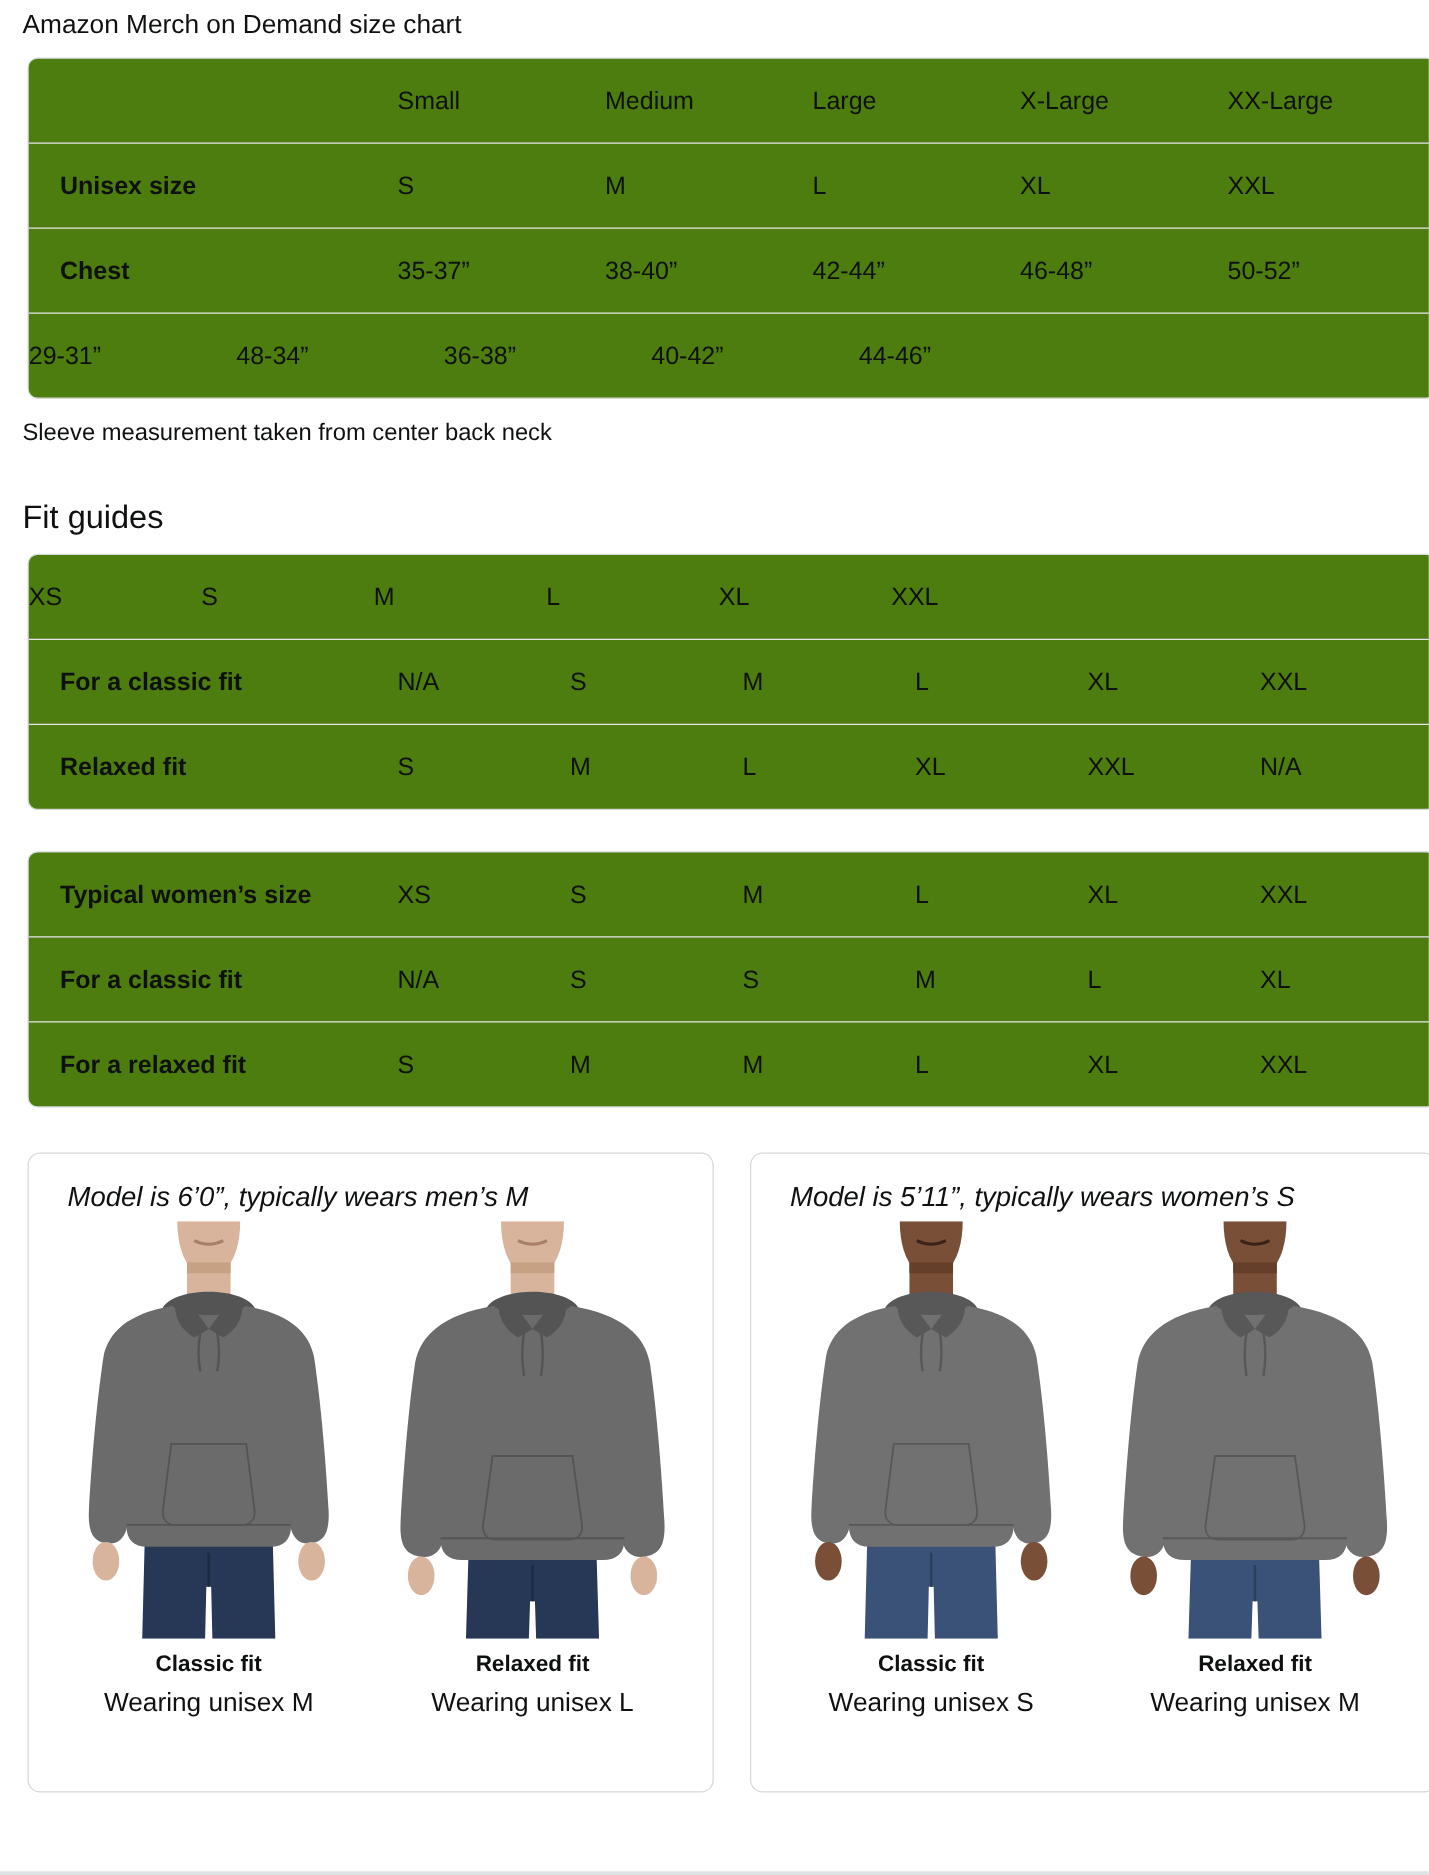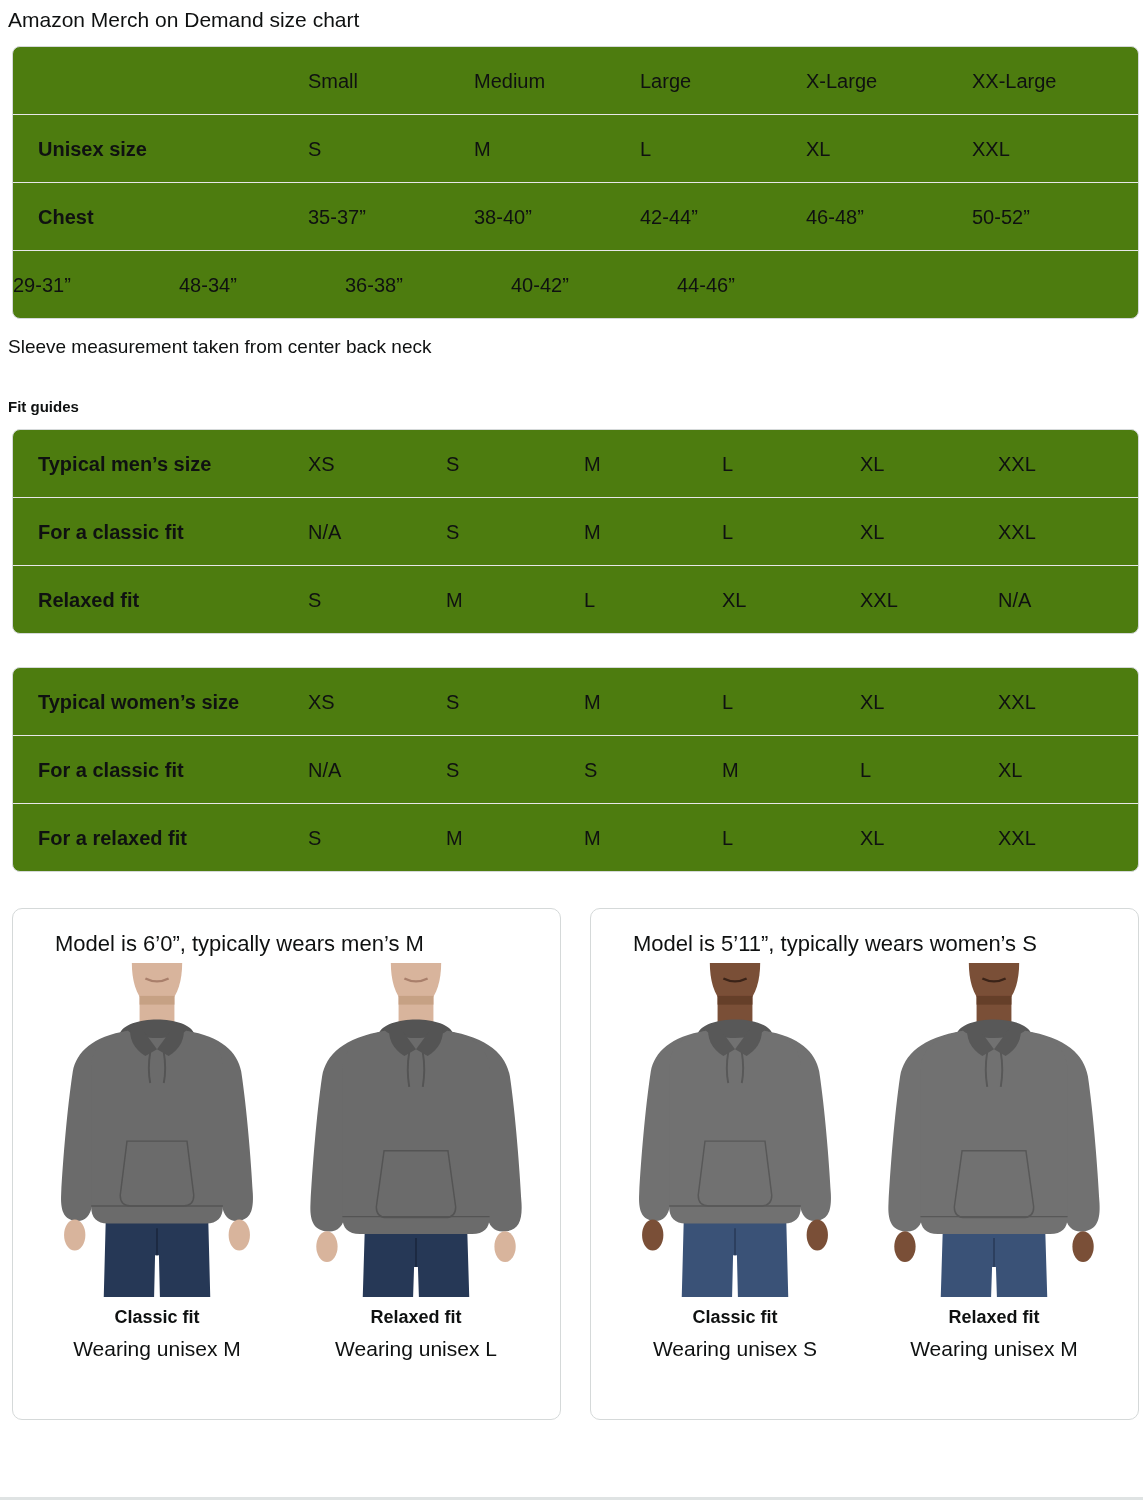--- a/index.html
+++ b/index.html
@@ -1,31 +1,31 @@
 <!DOCTYPE html>
 <html><head>
 <meta charset="utf-8">
 <style>
   html,body{margin:0;padding:0;background:#fff;}
   body{width:1143px;font-family:"Liberation Sans",sans-serif;color:#0f1111;-webkit-font-smoothing:antialiased;}
-  .page{position:relative;width:1143px;height:1500px;box-sizing:border-box;padding:6px 8px 0 8px;overflow:hidden;}
+  .page{position:relative;width:1143px;height:1500px;box-sizing:border-box;padding:6px 8px 0 18px;overflow:hidden;}
   h1.title{font-size:21px;font-weight:400;margin:2px 0 14px 0;color:#0f1111;}
   .table{border:1px solid #d5d9d9;border-radius:8px;background:#4d7c0f;margin-left:4px;width:1127px;box-sizing:border-box;overflow:hidden;}
   .trow{display:flex;align-items:center;min-height:67px;border-top:1px solid #e7e7e7;}
   .trow:first-child{border-top:0;}
   .cell{font-size:20px;line-height:1.3;box-sizing:border-box;}
   .cell.label{font-weight:700;padding-left:25px;width:295px;}
   .size-table .cell.val{width:166px;}
   .fit-table .cell.val{width:138px;}
   .note{font-size:19px;margin:17px 0 0 0;}
-  h2.fit-guides{font-size:15px;font-weight:700;margin:40px 0 14px 0;}
+  h2.fit-guides{font-size:26px;font-weight:400;margin:40px 0 14px 0;}
   .mt33{margin-top:33px;}
   .cards{display:flex;gap:29px;margin:36px 0 0 4px;width:1127px;}
   .model-card{flex:1;border:1px solid #d5d9d9;border-radius:10px;box-sizing:border-box;height:512px;padding:18px 18px 12px;background:#fff;}
-  .card-heading{font-size:22px;font-weight:400;margin:4px 0 6px 24px;}
+  .card-heading{font-size:22px;font-weight:400;margin:4px 0 6px 13px;font-style:italic;}
   .photos{display:flex;justify-content:space-between;padding:0 4px;}
   .photo-block{width:48.5%;text-align:center;}
   svg.figure{width:100%;max-width:242px;height:auto;display:block;margin:0 auto;}
   .fit-label{font-size:18px;font-weight:700;margin-top:10px;}
   .wearing{font-size:21px;margin-top:9px;}
   .man{--skin:#d8b49c;--skin-shade:#c6a184;--mouth:#a97f6b;--hoodie:#6b6b6b;--hoodie-dark:#545454;--jeans:#263856;--jeans-dark:#1c2a42;}
   .woman{--skin:#7a4f37;--skin-shade:#653f29;--mouth:#3a2318;--hoodie:#717171;--hoodie-dark:#585858;--jeans:#3a5277;--jeans-dark:#2c3f5e;}
   .bottom-divider{position:absolute;left:0;bottom:0;width:100%;height:3px;background:#dfe3e3;}
 </style>
 </head>
@@ -111,21 +111,20 @@
       <div class="cell val">44-46”</div>
     </div>
   </div>
 
   <p class="note">Sleeve measurement taken from center back neck</p>
 
   <h2 class="fit-guides">Fit guides</h2>
 
   <div class="table fit-table">
     <div class="trow">
-      <div class="cell label">Typical men’s size</div>
       <div class="cell val">XS</div>
       <div class="cell val">S</div>
       <div class="cell val">M</div>
       <div class="cell val">L</div>
       <div class="cell val">XL</div>
       <div class="cell val">XXL</div>
     </div>
     <div class="trow">
       <div class="cell label">For a classic fit</div>
       <div class="cell val">N/A</div>

